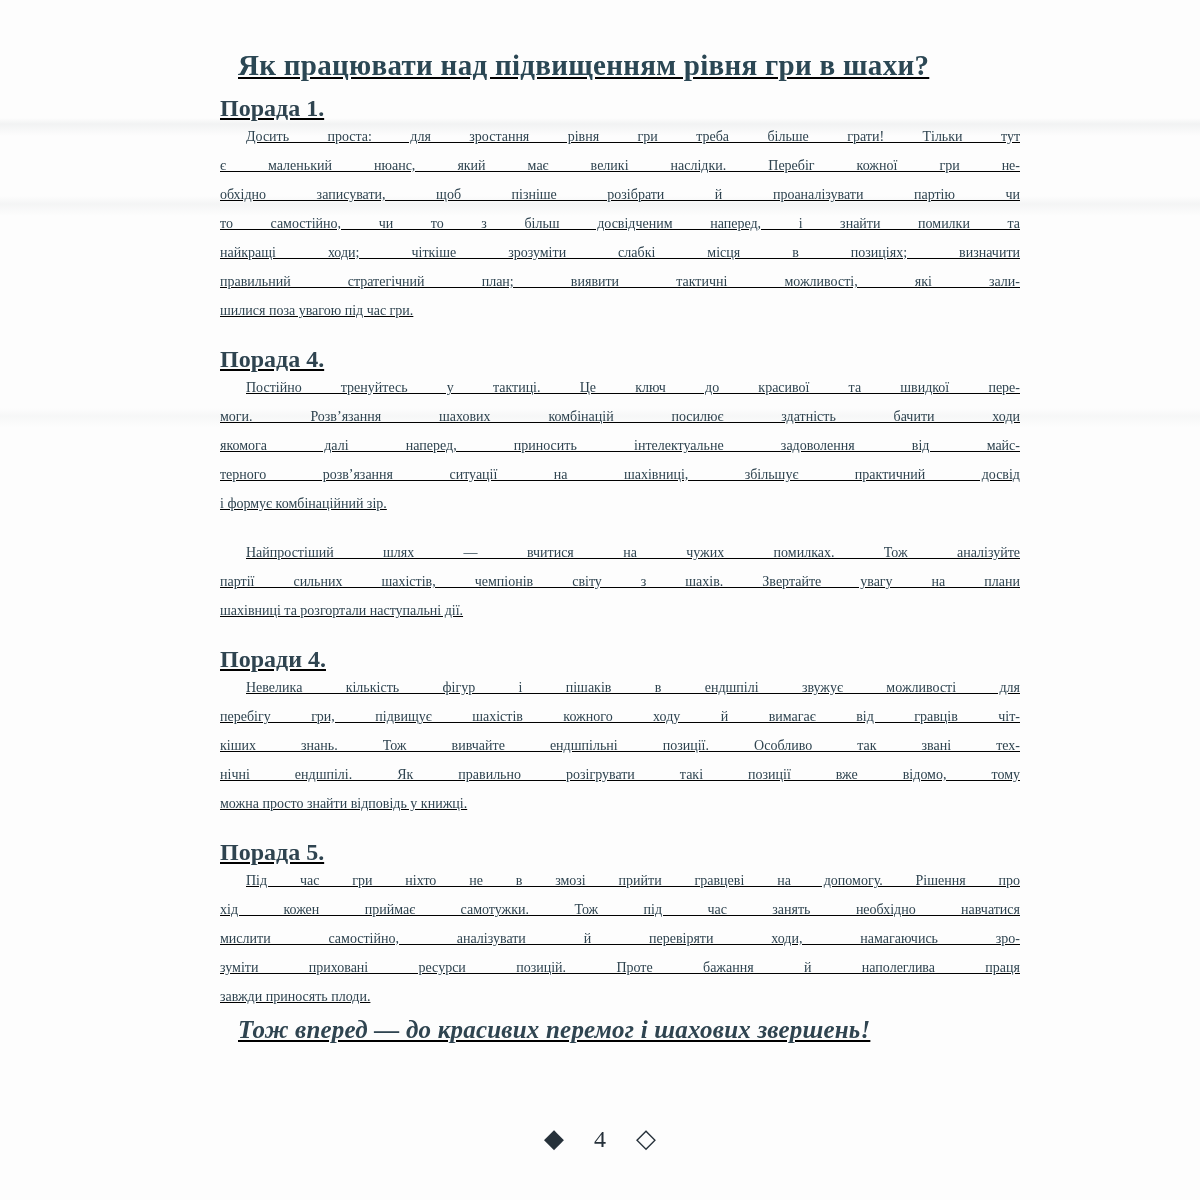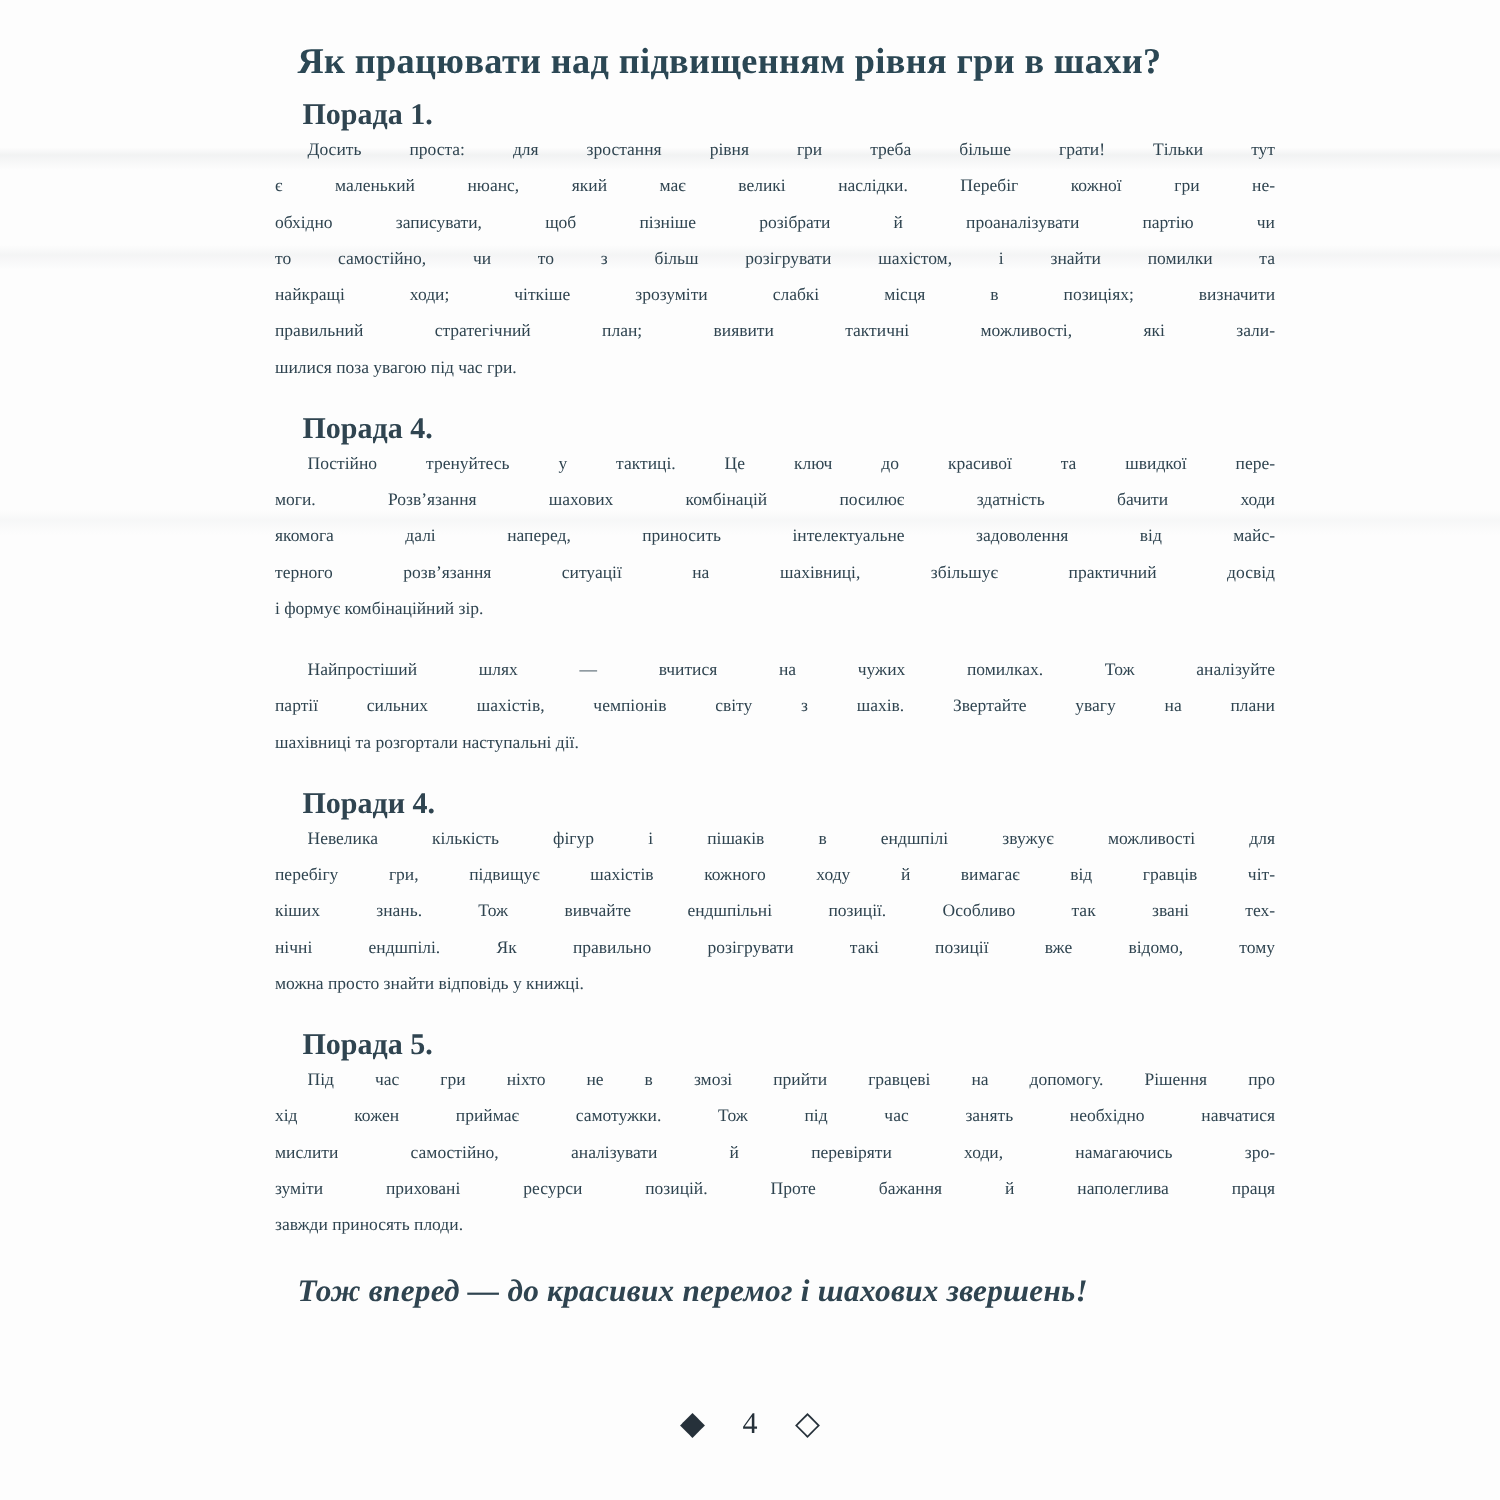--- a/index.html
+++ b/index.html
@@ -28,53 +28,53 @@
     left: 0; top: 0; right: 0; bottom: 0;
     background:
       linear-gradient(to bottom, transparent 118px, rgba(190,195,198,0.18) 124px, transparent 136px),
       linear-gradient(to bottom, transparent 196px, rgba(190,195,198,0.14) 204px, transparent 216px),
       linear-gradient(to bottom, transparent 408px, rgba(190,195,198,0.10) 416px, transparent 428px);
     pointer-events: none;
   }
   .content {
     position: absolute;
     left: 220px;
-    top: 32px;
+    top: 48px;
     width: 800px;
+    text-decoration: underline;
   }
   .title {
     font-size: 29px;
     font-weight: bold;
     line-height: 34px;
     color: var(--title);
     margin: 0 0 12px 18px;
     letter-spacing: 0.3px;
   }
   .section { margin-top: 20px; }
   .section:first-of-type { margin-top: 0; }
   .heading {
     font-size: 24px;
     font-weight: bold;
     line-height: 28px;
     color: var(--text);
-    margin-left: 22px;
   }
   .para { width: 800px; }
   .line {
     font-size: 14px;
     line-height: 29px;
     color: var(--text);
     text-align: justify;
     text-align-last: justify;
     white-space: normal;
   }
   .line.first { text-indent: 26px; }
   .line.last { text-align-last: left; }
   .closing {
-    margin: 24px 0 0 18px;
+    margin: 4px 0 0 18px;
     font-size: 25px;
     font-weight: bold;
     font-style: italic;
     line-height: 30px;
     color: var(--text);
     letter-spacing: 0.2px;
   }
   .footer {
     position: absolute;
     left: 0;
@@ -103,21 +103,21 @@
   <div class="content">
     <h1 class="title">Як працювати над підвищенням рівня гри в шахи?</h1>
 
     <div id="sections">
         <div class="section">
           <h2 class="heading">Порада 1.</h2>
           <div class="para">
             <div class="line first">Досить проста: для зростання рівня гри треба більше грати! Тільки тут</div>
             <div class="line">є маленький нюанс, який має великі наслідки. Перебіг кожної гри не-</div>
             <div class="line">обхідно записувати, щоб пізніше розібрати й проаналізувати партію чи</div>
-            <div class="line">то самостійно, чи то з більш розігрувати шахістом, і знайти помилки та</div>
+            <div class="line">то самостійно, чи то з більш досвідченим наперед, і знайти помилки та</div>
             <div class="line">найкращі ходи; чіткіше зрозуміти слабкі місця в позиціях; визначити</div>
             <div class="line">правильний стратегічний план; виявити тактичні можливості, які зали-</div>
             <div class="line last">шилися поза увагою під час гри.</div>
           </div>
         </div>
         <div class="section">
           <h2 class="heading">Порада 4.</h2>
           <div class="para">
             <div class="line first">Постійно тренуйтесь у тактиці. Це ключ до красивої та швидкої пере-</div>
             <div class="line">моги. Розв’язання шахових комбінацій посилює здатність бачити ходи</div>

